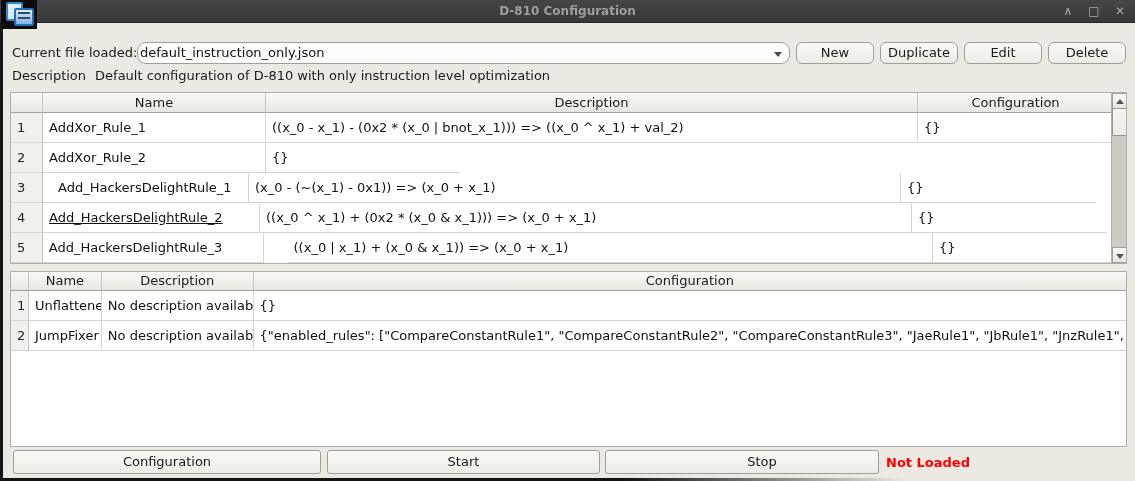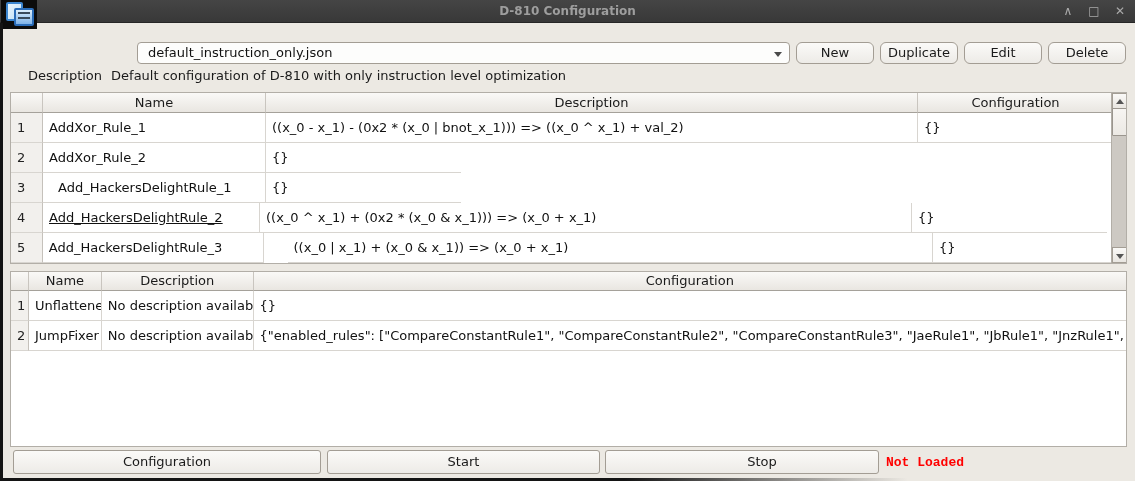--- a/index.html
+++ b/index.html
@@ -41,38 +41,38 @@
     background:repeating-linear-gradient(#3A4A5A 0 2px, transparent 2px 5px);
   }
   .left-edge { position:absolute; left:0; top:23px; width:3px; height:458px; background:#141414; }
   .bottom-edge { position:absolute; left:0; top:478px; width:1135px; height:3px;
     background:linear-gradient(to right,#141414 55%, rgba(20,20,20,0) 80%); }
   
   .lbl { font-size:13px; color:#1A1A1A; }
   .file-label { position:absolute; left:12px; top:42px; line-height:22px; }
   .combo {
     position:absolute; left:137px; top:42px; width:653px; height:22px;
-    background:#FDFDFC; border:1px solid #A39D94; border-radius:4px;
-    font-size:13px; line-height:20px; padding-left:10px; color:#111;
+    background:#FDFDFC; border:1px solid #A39D94; border-radius:9px;
+    font-size:13px; line-height:20px; padding-left:2px; color:#111;
     overflow:hidden; white-space:nowrap;
   }
   .combo-arrow {
     position:absolute; right:7px; top:9px; width:0; height:0;
     border-left:4px solid transparent; border-right:4px solid transparent;
     border-top:5px solid #4A4A4A;
   }
   .btn {
     position:absolute; top:42px; height:22px; width:78px;
     background:linear-gradient(#FBFAF8,#EDEBE7);
     border:1px solid #A39D94; border-radius:6px;
     font-family:inherit; font-size:13px; color:#1A1A1A; text-align:center; line-height:20px;
     cursor:default;
   }
   .btn-new{left:796px;} .btn-dup{left:880px;} .btn-edit{left:964px;} .btn-del{left:1048px;}
-  .desc-line { position:absolute; left:28px; top:68px; font-size:13px; color:#1A1A1A; white-space:nowrap; }
+  .desc-line { position:absolute; left:12px; top:68px; font-size:13px; color:#1A1A1A; white-space:nowrap; }
   .desc-line .desc-label { margin-right:9px; }
   
   .tablewrap { position:absolute; background:#FFFFFF; border:1px solid #B2AEA7; overflow:hidden; }
   .t1 { left:10px; top:92px; width:1117px; height:172px; }
   .t2 { left:10px; top:271px; width:1117px; height:176px; }
   .thead { display:flex; }
   .th {
     height:20px; background:linear-gradient(#FAF9F7,#E9E6E1);
     border-right:1px solid #C9C5BF; border-bottom:1px solid #A5A19A;
     font-size:13px; color:#1A1A1A; text-align:center; line-height:19px;
@@ -131,20 +131,21 @@
   </div>
   <div class="icon-badge">
     <div class="win-back"></div>
     <div class="win-front">
         <div class="lines"></div>
       </div>
   </div>
   <div class="left-edge"></div>
   <div class="bottom-edge"></div>
 
+  <div class="lbl file-label">Current file loaded:</div>
   <div class="combo">
     <span>default_instruction_only.json</span>
     <span class="combo-arrow"></span>
   </div>
   <button class="btn btn-new">New</button>
   <button class="btn btn-dup">Duplicate</button>
   <button class="btn btn-edit">Edit</button>
   <button class="btn btn-del">Delete</button>
 
   <div class="desc-line">
@@ -165,21 +166,22 @@
           <div class="cell" style="width: 652px;">((x_0 - x_1) - (0x2 * (x_0 | bnot_x_1))) =&gt; ((x_0 ^ x_1) + val_2)</div>
           <div class="cell" style="width: 195px; border-right: none;">{}</div>
         </div>
         <div class="trow">
           <div class="cell num" style="width: 32px;">2</div>
           <div class="cell" style="width: 223px;">AddXor_Rule_2</div>
           <div class="cell" style="width: 195px; border-right: none;">{}</div>
         </div>
         <div class="trow">
           <div class="cell num" style="width: 32px;">3</div>
-          <div class="cell" style="width: 223px; padding-left: 15px;">Add_HackersDelightRule_1</div>
+          <div class="cell" style="width: 206px; padding-left: 15px;">Add_HackersDelightRule_1</div>
+          <div class="cell" style="width: 652px;">(x_0 - (~(x_1) - 0x1)) =&gt; (x_0 + x_1)</div>
           <div class="cell" style="width: 195px; border-right: none;">{}</div>
         </div>
         <div class="trow">
           <div class="cell num" style="width: 32px;">4</div>
           <div class="cell" style="width: 217px; text-decoration: underline;">Add_HackersDelightRule_2</div>
           <div class="cell" style="width: 652px;">((x_0 ^ x_1) + (0x2 * (x_0 &amp; x_1))) =&gt; (x_0 + x_1)</div>
           <div class="cell" style="width: 195px; border-right: none;">{}</div>
         </div>
         <div class="trow">
           <div class="cell num" style="width: 32px;">5</div>
@@ -224,15 +226,15 @@
           <div class="cell" style="width: 73px;">JumpFixer</div>
           <div class="cell" style="width: 152px;">No description available</div>
           <div class="cell" style="width: 874px; border-right: none;">{"enabled_rules": ["CompareConstantRule1", "CompareConstantRule2", "CompareConstantRule3", "JaeRule1", "JbRule1", "JnzRule1", "JnzRul...</div>
         </div>
       </div>
   </div>
 
   <button class="fbtn fbtn-cfg">Configuration</button>
   <button class="fbtn fbtn-start">Start</button>
   <button class="fbtn fbtn-stop">Stop</button>
-  <div class="status" style="color: rgb(255, 0, 0); font-family: Liberation Mono, monospace;">Not Loaded</div>
+  <div class="status" style="color: rgb(255, 0, 0);">Not Loaded</div>
 
 </div>
 
 </body></html>

